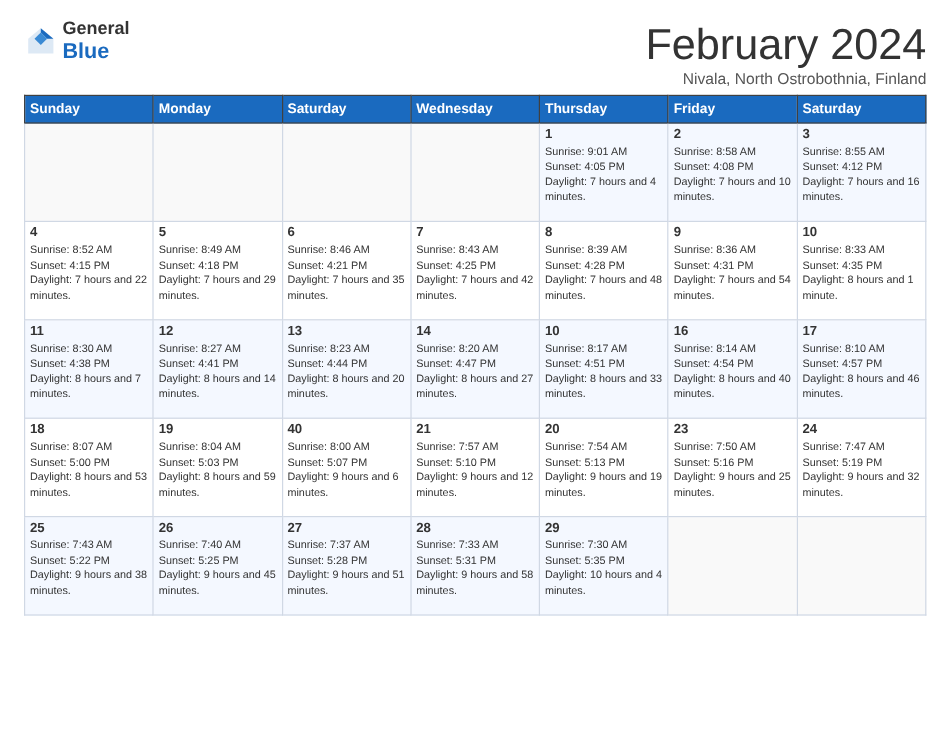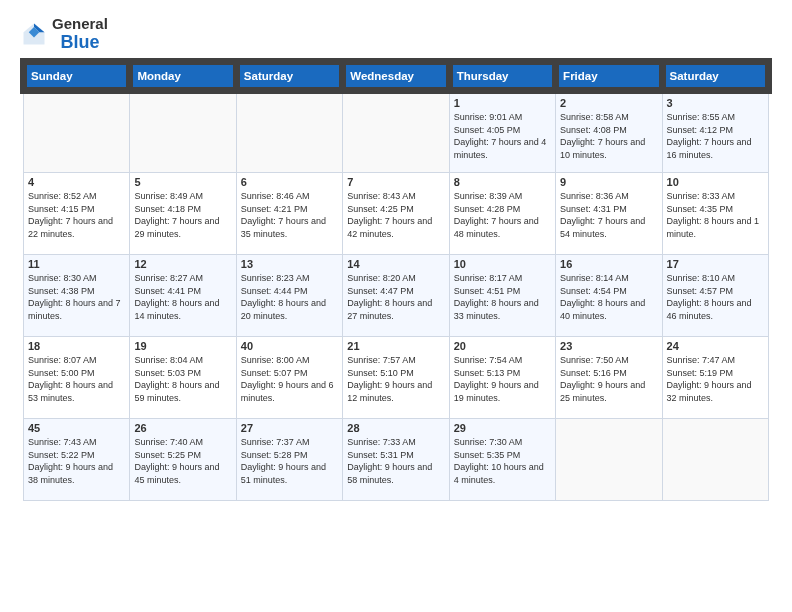--- a/index.html
+++ b/index.html
@@ -22,21 +22,20 @@
     }
     .logo {
       display: flex;
       align-items: center;
       gap: 4px;
     }
     .logo-text {
       display: flex;
       flex-direction: column;
       line-height: 1.1;
-      text-align: center;
     }
     .logo-general {
       font-size: 15px;
       font-weight: bold;
       color: #333;
     }
     .logo-blue {
       font-size: 18px;
       font-weight: bold;
       color: #1a6abf;
@@ -62,21 +61,21 @@
       border-collapse: collapse;
       table-layout: fixed;
     }
     thead tr th {
       background: #1a6abf;
       color: #fff;
       font-size: 11.5px;
       font-weight: bold;
       padding: 5px 4px;
       text-align: left;
-      border: 7px solid #404040;
+      border: 1px solid #404040;
     }
     tbody tr td {
       vertical-align: top;
       border: 1px solid #d0d8e4;
       padding: 3px 4px;
       height: 82px;
       background: #fff;
       font-size: 9.5px;
       color: #333;
     }
@@ -110,20 +109,24 @@
       <svg class="logo-icon" viewBox="0 0 32 32" xmlns="http://www.w3.org/2000/svg">
         <polygon points="16,4 28,14 28,28 16,28 4,28 4,14" fill="#1a6abf" opacity="0.15"></polygon>
         <polygon points="16,4 28,14 22,14 16,8" fill="#1a6abf"></polygon>
         <polygon points="16,8 22,14 16,20 10,14" fill="#3a8ad4"></polygon>
       </svg>
       <div class="logo-text">
         <span class="logo-general">General</span>
         <span class="logo-blue">Blue</span>
       </div>
     </div>
+    <div class="title-block">
+      <div class="month-title">February 2024</div>
+      <div class="subtitle">Nivala, North Ostrobothnia, Finland</div>
+    </div>
   </div>
 
   <table>
     <thead>
       <tr>
         <th>Sunday</th>
         <th>Monday</th>
         <th>Saturday</th>
         <th>Wednesday</th>
         <th>Thursday</th>
@@ -235,21 +238,21 @@
             <span class="day-num">23</span>
             <div class="day-info">Sunrise: 7:50 AM<br>Sunset: 5:16 PM<br>Daylight: 9 hours and 25 minutes.</div>
           </td>
           <td>
             <span class="day-num">24</span>
             <div class="day-info">Sunrise: 7:47 AM<br>Sunset: 5:19 PM<br>Daylight: 9 hours and 32 minutes.</div>
           </td>
         </tr>
         <tr>
           <td>
-            <span class="day-num">45</span>
+            <span class="day-num">25</span>
             <div class="day-info">Sunrise: 7:43 AM<br>Sunset: 5:22 PM<br>Daylight: 9 hours and 38 minutes.</div>
           </td>
           <td>
             <span class="day-num">26</span>
             <div class="day-info">Sunrise: 7:40 AM<br>Sunset: 5:25 PM<br>Daylight: 9 hours and 45 minutes.</div>
           </td>
           <td>
             <span class="day-num">27</span>
             <div class="day-info">Sunrise: 7:37 AM<br>Sunset: 5:28 PM<br>Daylight: 9 hours and 51 minutes.</div>
           </td>

